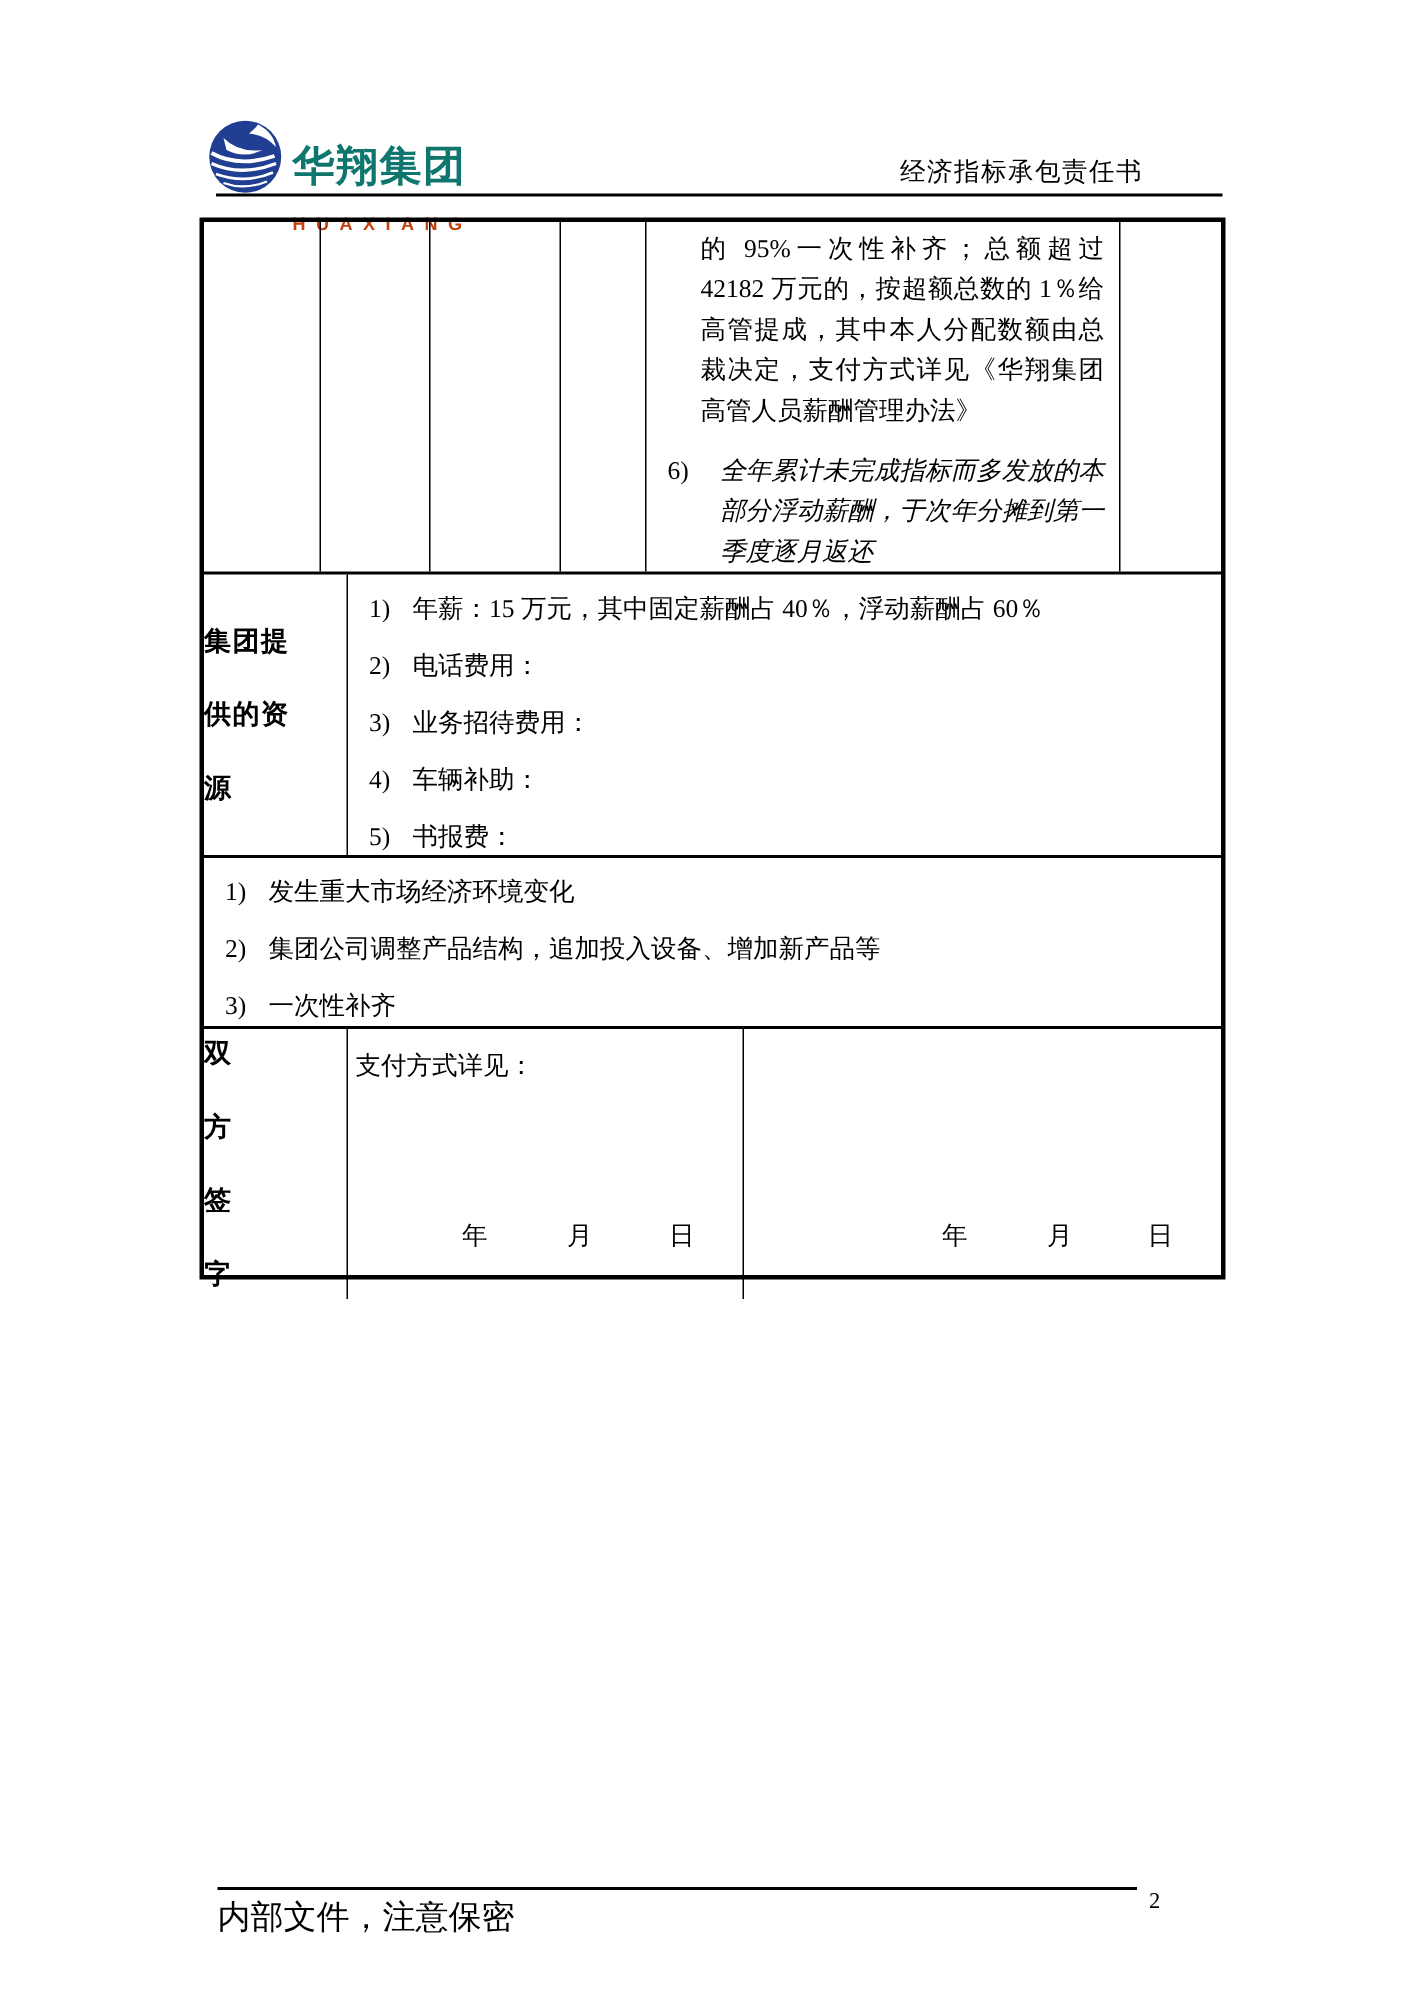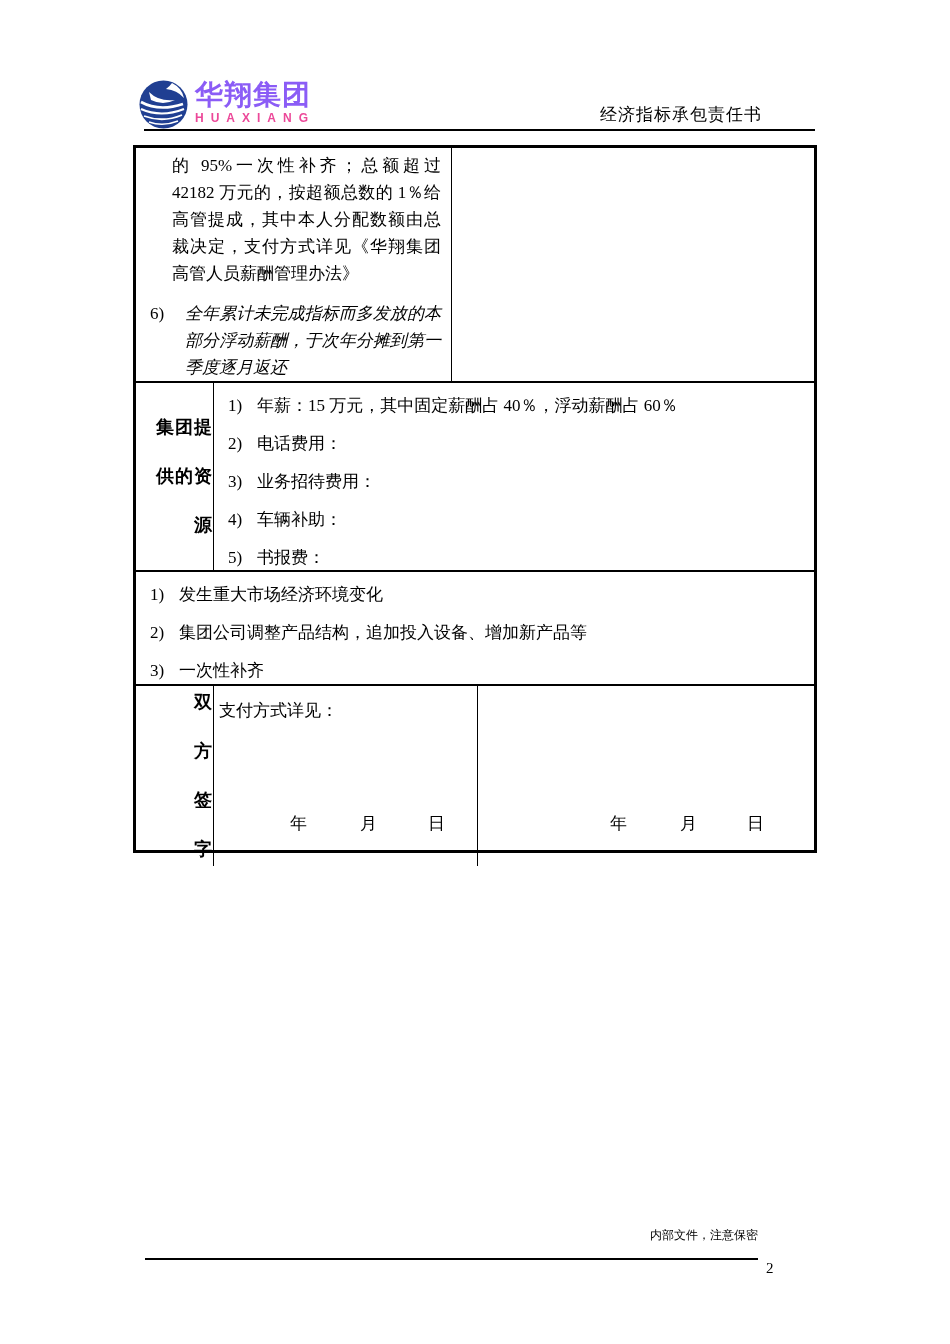--- a/index.html
+++ b/index.html
@@ -9,53 +9,53 @@
     font-family:"Liberation Serif","DejaVu Serif",serif;
     color:#000;
   }
 
   
   .logo-block { position:absolute; left:139px; top:80px; display:flex; align-items:flex-start; }
   .logo-icon { width:49px; height:49px; display:block; }
   .logo-text { margin-left:7px; }
   .logo-cn {
     font-family:"Liberation Sans","DejaVu Sans",sans-serif;
-    font-weight:bold; font-size:28px; line-height:30px; letter-spacing:1px; color:#8b5cf6;
+    font-weight:bold; font-size:28px; line-height:30px; letter-spacing:1px; color:#0f766e;margin-top:16px;
   }
   .logo-en {
     font-family:"Liberation Sans","DejaVu Sans",sans-serif;
-    font-weight:bold; font-size:12px; letter-spacing:7px; color:#ec4899; margin-top:1px;
+    font-weight:bold; font-size:12px; letter-spacing:7px; color:#c2410c; margin-top:16px;
   }
   .doc-title {
     position:absolute; left:600px; top:103px; width:212px;
     font-size:17px; letter-spacing:1px;
   }
   .header-rule { position:absolute; left:144px; top:129px; width:671px; height:2px; background:#000; }
 
   
   .contract-table {
     position:absolute; left:133px; top:145px; width:684px; height:708px;
     border:3px solid #000; display:flex; flex-direction:column;
     font-size:17px; line-height:27px;
   }
   .t-row { display:flex; width:100%; border-bottom:2px solid #000; }
   .t-row:last-child { border-bottom:none; }
-  .row-cont { height:244px;flex-direction:column; }
+  .row-cont { height:244px; }
   .row-res  { height:189px; }
   .row-chg  { height:114px; }
   .row-sig  { flex:1; }
 
   .c { border-right:1px solid #000; height:100%; }
   .c:last-child { border-right:none; }
   .c1 { width:78px; } .c2 { width:73px; } .c3 { width:87px; }
   .c4 { width:57px; } .c5 { width:316px; } .c6 { flex:1; }
 
   .head-cell {
-    width:78px; border-right:1px solid #000;
-    display:flex; flex-direction:column; justify-content:center; align-items:flex-end;
+    width:96px; border-right:1px solid #000;
+    display:flex; flex-direction:column; justify-content:center; align-items:flex-start;
     font-family:"Liberation Sans","DejaVu Sans",sans-serif;
     font-weight:bold; font-size:18px; line-height:33px; letter-spacing:1px;gap:16px;
   }
   .body-cell { flex:1; padding:9px 20px 0 14px; }
 
   .cont-cell { padding:4px 10px 0 14px; }
   .cont-para { margin-left:22px; text-align:justify; }
   .hang-item { display:flex; margin-top:13px; }
   .hang-item .no { width:35px; flex:none; }
   .hang-item .txt { flex:1; text-align:justify;font-style:italic; }
@@ -63,21 +63,21 @@
   .list-item { display:flex; margin-bottom:11px; }
   .list-item .no { width:29px; flex:none; }
   .list-item .txt { flex:1; }
 
   .sig-mid { position:relative; width:264px; border-right:1px solid #000; height:100%; padding:11px 0 0 5px; }
   .sig-right { position:relative; flex:1; height:100%; }
   .date-char { position:absolute; top:124px; font-size:17px; }
 
   
   .footer-rule { position:absolute; left:145px; top:1258px; width:613px; height:2px; background:#000; }
-  .footer-text { position:absolute; left:145px; top:1227px; width:613px; text-align:right; font-size:12px; }
+  .footer-text { position:absolute; left:145px; top:1263px; width:613px; text-align:left; font-size:22px; }
   .page-num { position:absolute; left:766px; top:1260px; font-size:15px; }
 </style>
 </head>
 <body>
 
 <div class="logo-block">
   <svg class="logo-icon" viewBox="0 0 49 49">
     <circle cx="24.5" cy="24.5" r="24" fill="#203f92"></circle>
     <path d="M33,3 Q43,8 45,18 Q38,10 27,9 Q31,6 33,3 Z" fill="#ffffff"></path>
     <path d="M10,12 Q20,22 36,20 Q24,26 12,20 Z" fill="#ffffff"></path>

